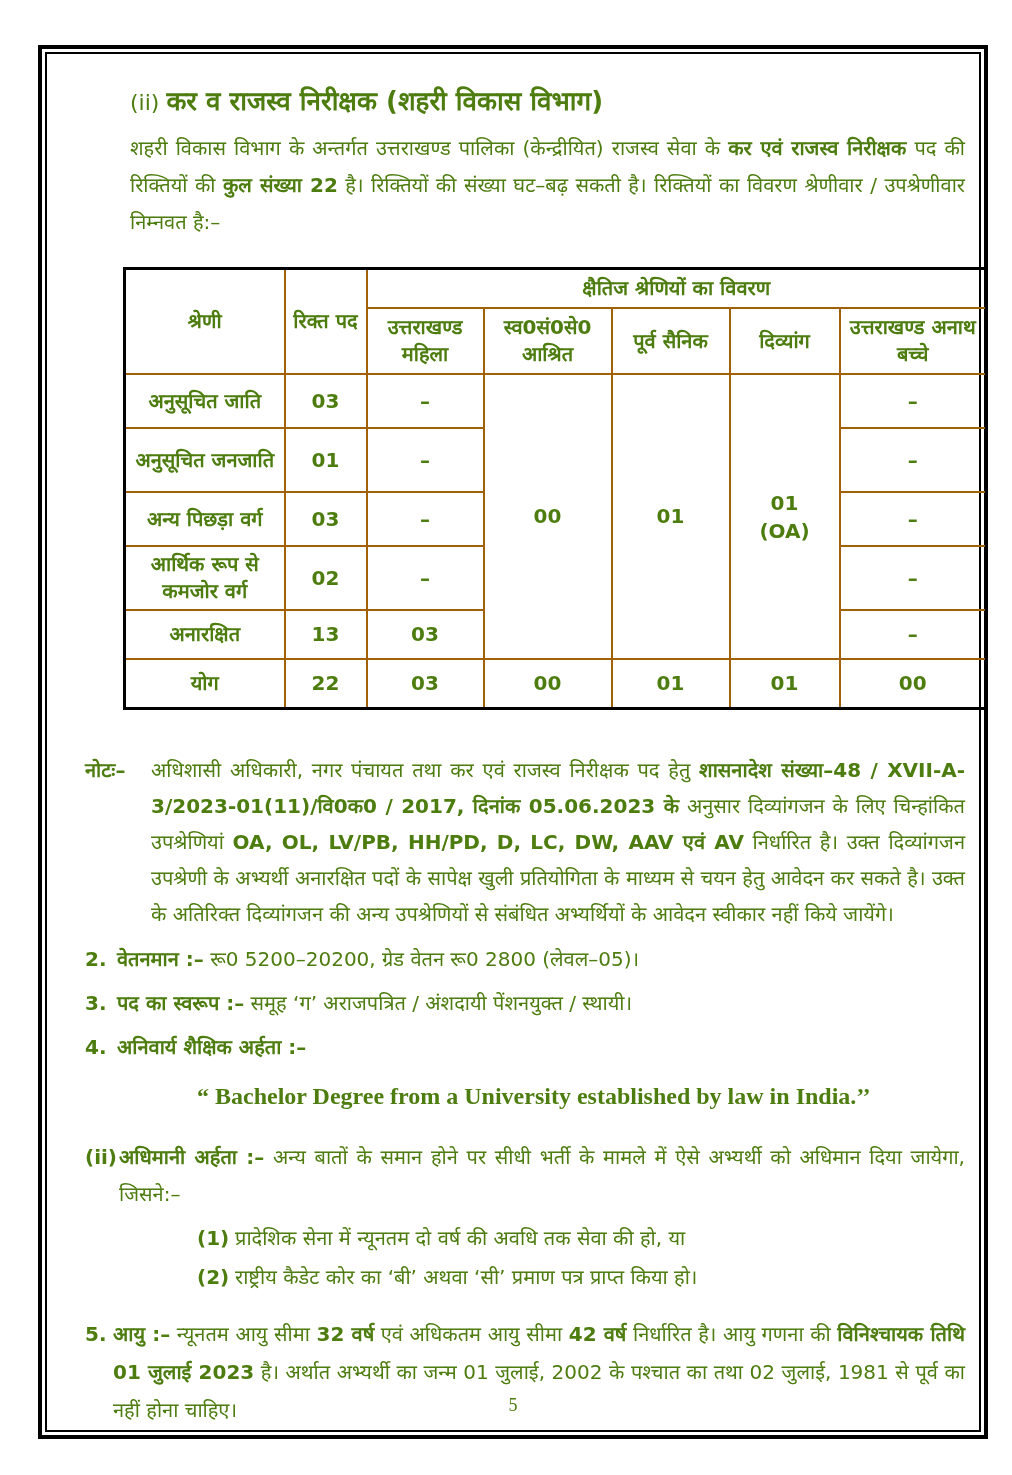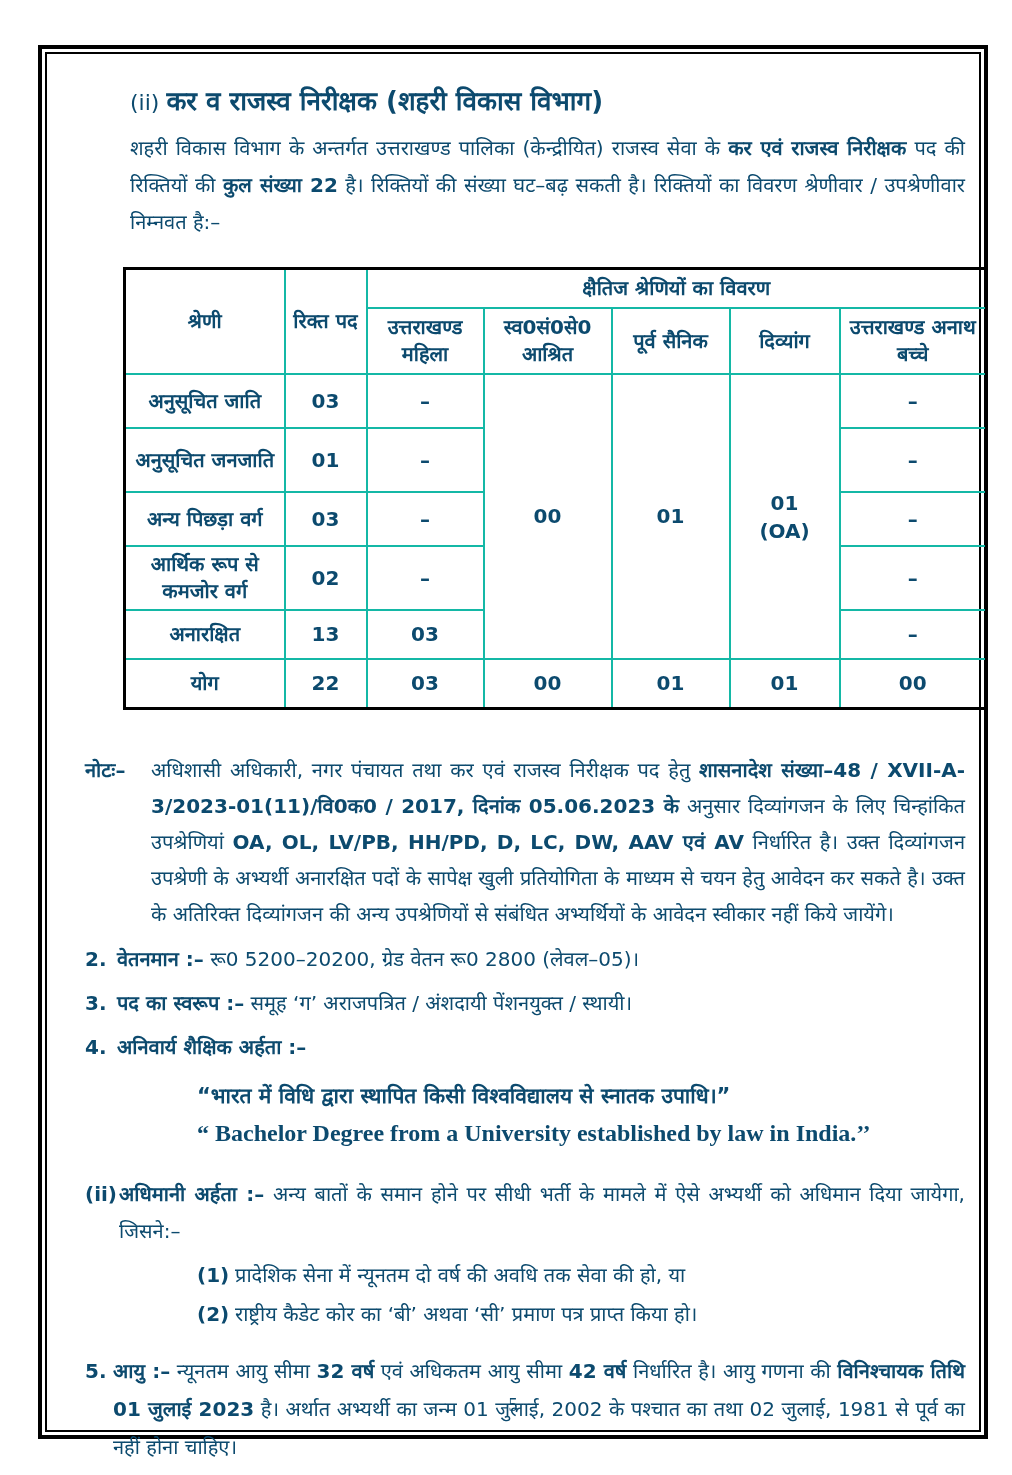--- a/index.html
+++ b/index.html
@@ -1,21 +1,21 @@
 <!DOCTYPE html>
 <html lang="hi"><head>
 <meta charset="utf-8">
 <style>
   html,body{margin:0;padding:0;background:#ffffff;}
   .page{
     position:relative;
     width:1012px;height:1475px;
     background:#ffffff;
     font-family:"DejaVu Sans",sans-serif;
-    color:#0c4a6e;
+    color:#4d7c0f;
     overflow:hidden;
   }
   .frame-outer{
     position:absolute;left:38px;top:45px;width:950px;height:1394px;
     border:4px solid #000;box-sizing:border-box;
   }
   .frame-inner{
     position:absolute;top:3px;left:3px;right:3px;bottom:3px;
     border:2px solid #000;
   }
@@ -37,21 +37,21 @@
     line-height:37px;
   }
   
   table.vac{
     border-collapse:collapse;table-layout:fixed;
     margin:26px 0 0 38px;width:862px;
     font-weight:bold;font-size:20px;
     text-align:center;
   }
   table.vac th,table.vac td{
-    border:2px solid #14b8a6;
+    border:2px solid #a16207;
     vertical-align:middle;
     padding:2px 6px;
     font-weight:bold;
     line-height:1.35;
   }
   table.vac{border:3px solid #000;}
   tr.h1 th{height:33px;}
   tr.h2 th{height:60px;}
   tr.r-a td{height:48px;}
   tr.r-b td{height:58px;margin-left:25px;}
@@ -178,21 +178,20 @@
         <div class="hang num-item">
           <div class="lbl">3.</div>
           <div class="body"><span class="b">पद का स्वरूप :–</span><span> समूह ‘ग’ अराजपत्रित / अंशदायी पेंशनयुक्त / स्थायी।</span></div>
         </div>
 
         <div class="hang num-item">
           <div class="lbl">4.</div>
           <div class="body"><span class="b">अनिवार्य शैक्षिक अर्हता :–</span></div>
         </div>
         <div class="quote-block">
-          <div class="quote-hi">“भारत में विधि द्वारा स्थापित किसी विश्वविद्यालय से स्नातक उपाधि।”</div>
           <div class="quote-en">“ Bachelor Degree from a University established by law in India.’’</div>
         </div>
 
         <div class="hang pref">
           <div class="lbl">(ii)</div>
           <div class="body"><span class="b">अधिमानी अर्हता :–</span><span> अन्य बातों के समान होने पर सीधी भर्ती के मामले में ऐसे अभ्यर्थी को अधिमान दिया जायेगा, जिसने:–</span></div>
         </div>
         <div class="subitems">
           <div class="subitem">
             <div class="lbl">(1)</div>

